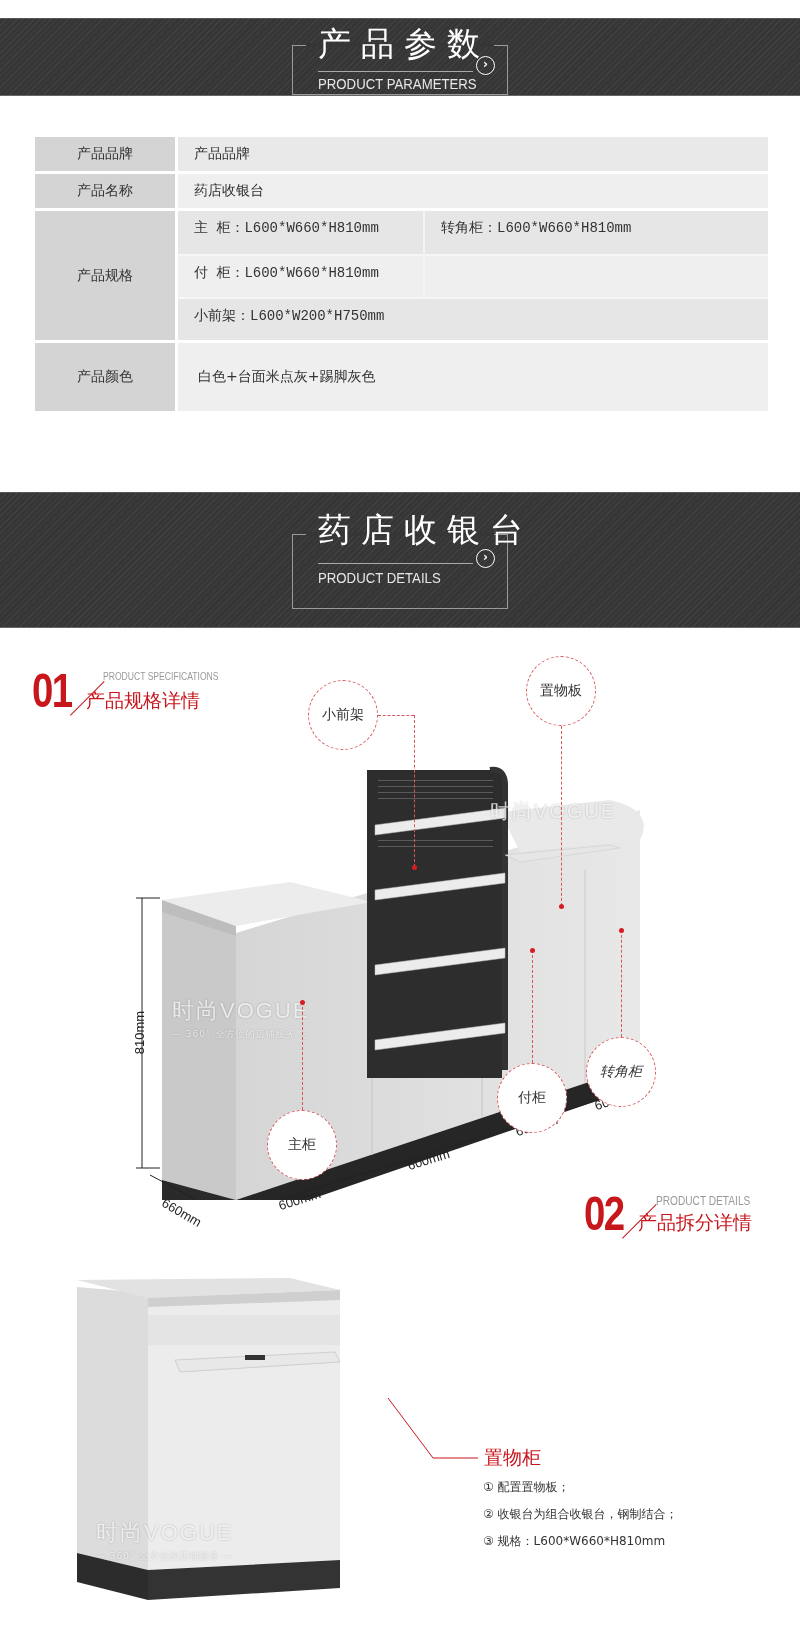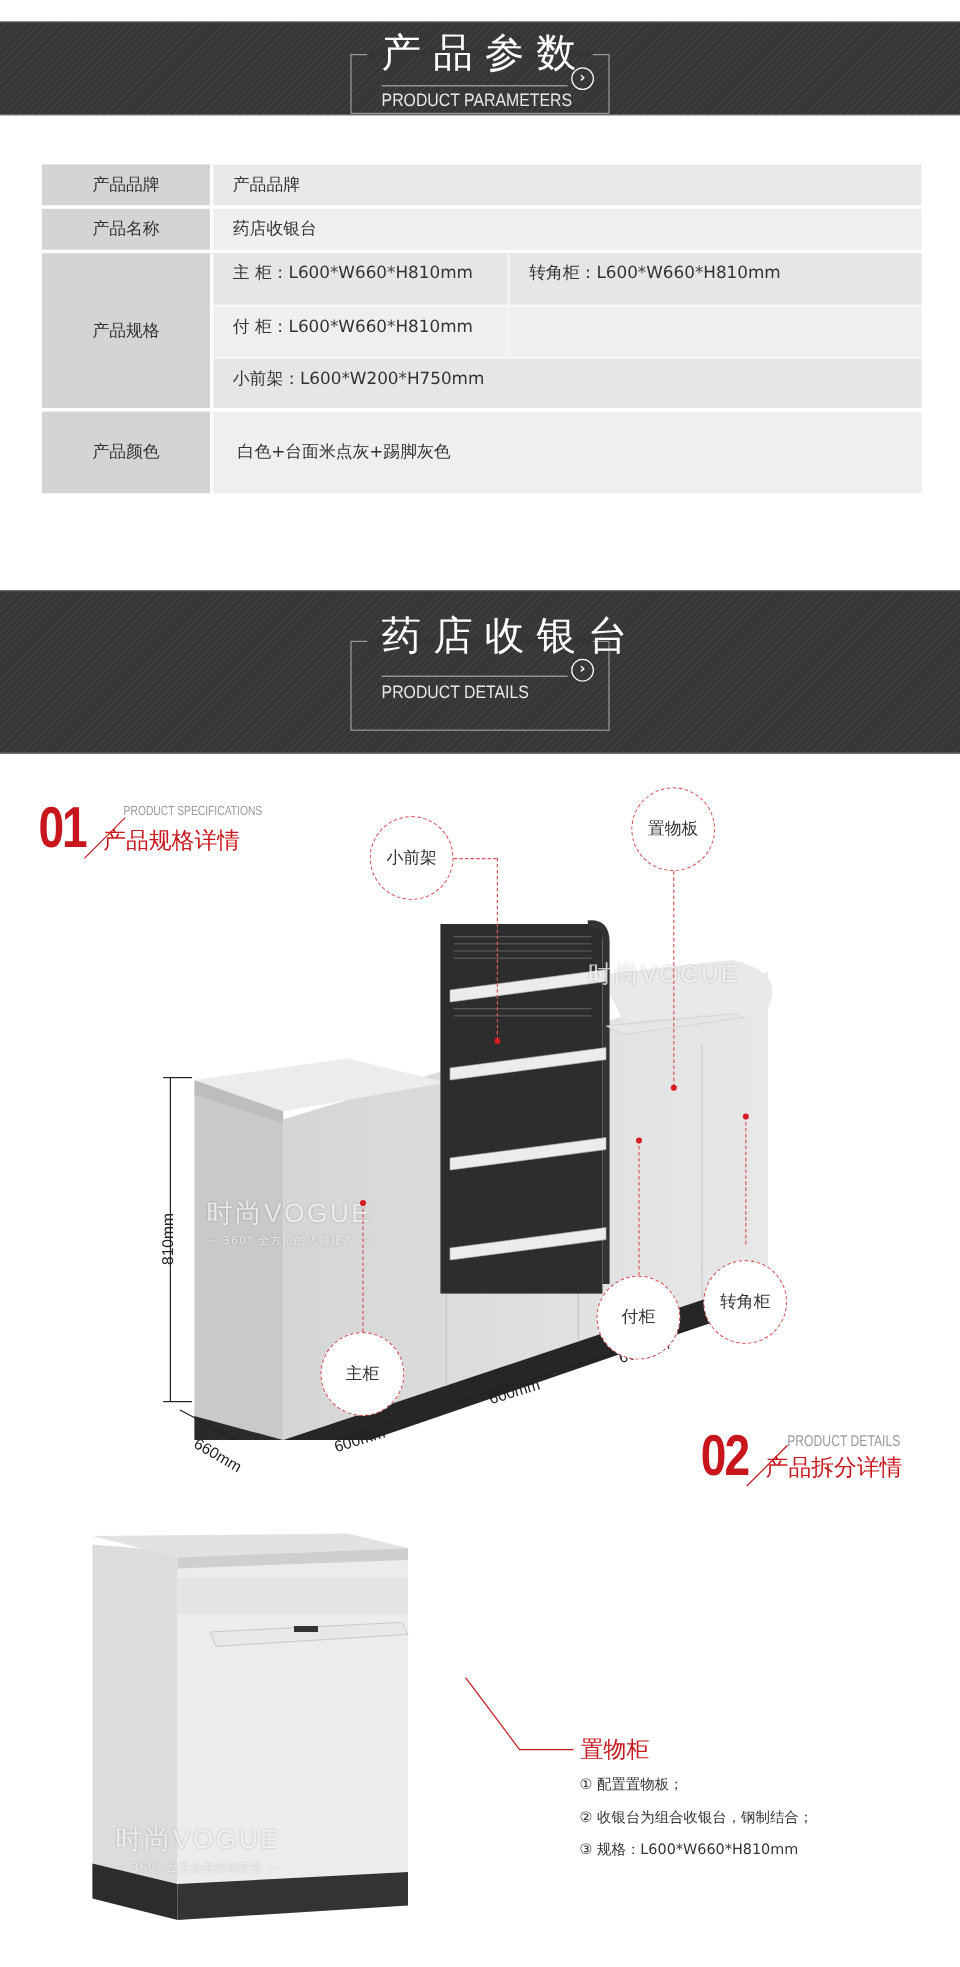--- a/index.html
+++ b/index.html
@@ -13,21 +13,21 @@
   .band-en { position: absolute; left: 318px; color: #e8e8e8; font-family: "Liberation Sans", sans-serif; font-size: 15px; letter-spacing: 0px; transform: scaleX(0.88); transform-origin: left; }
   .band-arrow { position: absolute; width: 19px; height: 19px; border: 1.5px solid #fff; border-radius: 50%; color: #fff; font-size: 12px; line-height: 15px; text-align: center; font-weight: bold; }
   .frame-mask { position: absolute; height: 4px; background: #363636; }
 
   table.params { position: absolute; left: 35px; top: 134px; width: 733px; border-collapse: separate; border-spacing: 0 3px; font-size: 14px; }
   .params td { padding: 0; vertical-align: middle; }
   .params .label { width: 143px; background: #d4d4d4; text-align: center; color: #333; border-right: 3px solid #fff; }
   .params .val { background: #e9e9e9; padding-left: 16px; color: #333; }
   .params tr.alt .val { background: #efefef; margin-left: 45px; }
   .spec-grid { display: grid; grid-template-columns: 247px 1fr; }
-  .spec-grid div { height: 43px; line-height: 35px; padding-left: 16px; }
+  .spec-grid div { height: 43px; line-height: 35px; padding-left: 16px; font-family: Liberation Mono, monospace; }
   .spec-grid .c1 { background: #e6e6e6; border-right: 2px solid #f4f4f4; }
   .spec-grid .c2 { background: #e6e6e6; }
   .spec-grid .r2 { background: #efefef; border-top: 2px solid #f6f6f6; }
   .spec-grid .r3 { background: #e6e6e6; grid-column: 1 / 3; border-top: 2px solid #f6f6f6; }
   .sec-num { position: absolute; color: #c8161d; font-family: "Liberation Sans", sans-serif; font-weight: bold; font-size: 48px; line-height: 1; transform: scaleX(0.8); transform-origin: left; letter-spacing: -2px; }
   .sec-slash { position: absolute; width: 1px; height: 48px; background: #c8161d; transform-origin: bottom left; }
   .sec-en { position: absolute; color: #999; font-family: "Liberation Sans", sans-serif; font-size: 11px; transform: scaleX(0.78); transform-origin: left; white-space: nowrap; }
   .sec-cn { position: absolute; color: #c8161d; font-size: 19px; white-space: nowrap; }
 
   .callout { position: absolute; border: 1.5px dashed #d9575c; border-radius: 50%; display: flex; align-items: center; justify-content: center; font-size: 14px; color: #333; background: #fff; }
@@ -178,21 +178,21 @@
   <div class="dot" style="left:559px;top:264px;"></div>
 
   <div class="callout" style="left:267px;top:470px;width:70px;height:70px;">主柜</div>
   <div class="dline-v" style="left:302px;top:362px;height:108px;"></div>
   <div class="dot" style="left:300px;top:360px;"></div>
 
   <div class="callout" style="left:497px;top:423px;width:70px;height:70px;">付柜</div>
   <div class="dline-v" style="left:532px;top:310px;height:113px;"></div>
   <div class="dot" style="left:530px;top:308px;"></div>
 
-  <div class="callout" style="left:586px;top:410px;width:70px;height:70px;">转角柜</div>
+  <div class="callout" style="left:586px;top:397px;width:70px;height:70px;font-style:italic;">转角柜</div>
   <div class="dline-v" style="left:621px;top:290px;height:107px;"></div>
   <div class="dot" style="left:619px;top:288px;"></div>
 </div>
 
 <div class="sec-num" style="left:584px;top:1190px;">02</div>
 <div class="sec-slash" style="left:622px;top:1190px;transform:rotate(45deg);"></div>
 <div class="sec-en" style="left:656px;top:1193px;font-size:13px;">PRODUCT DETAILS</div>
 <div class="sec-cn" style="left:638px;top:1210px;">产品拆分详情</div>
 
 <svg width="800" height="400" style="position:absolute;left:0;top:1260px;">

